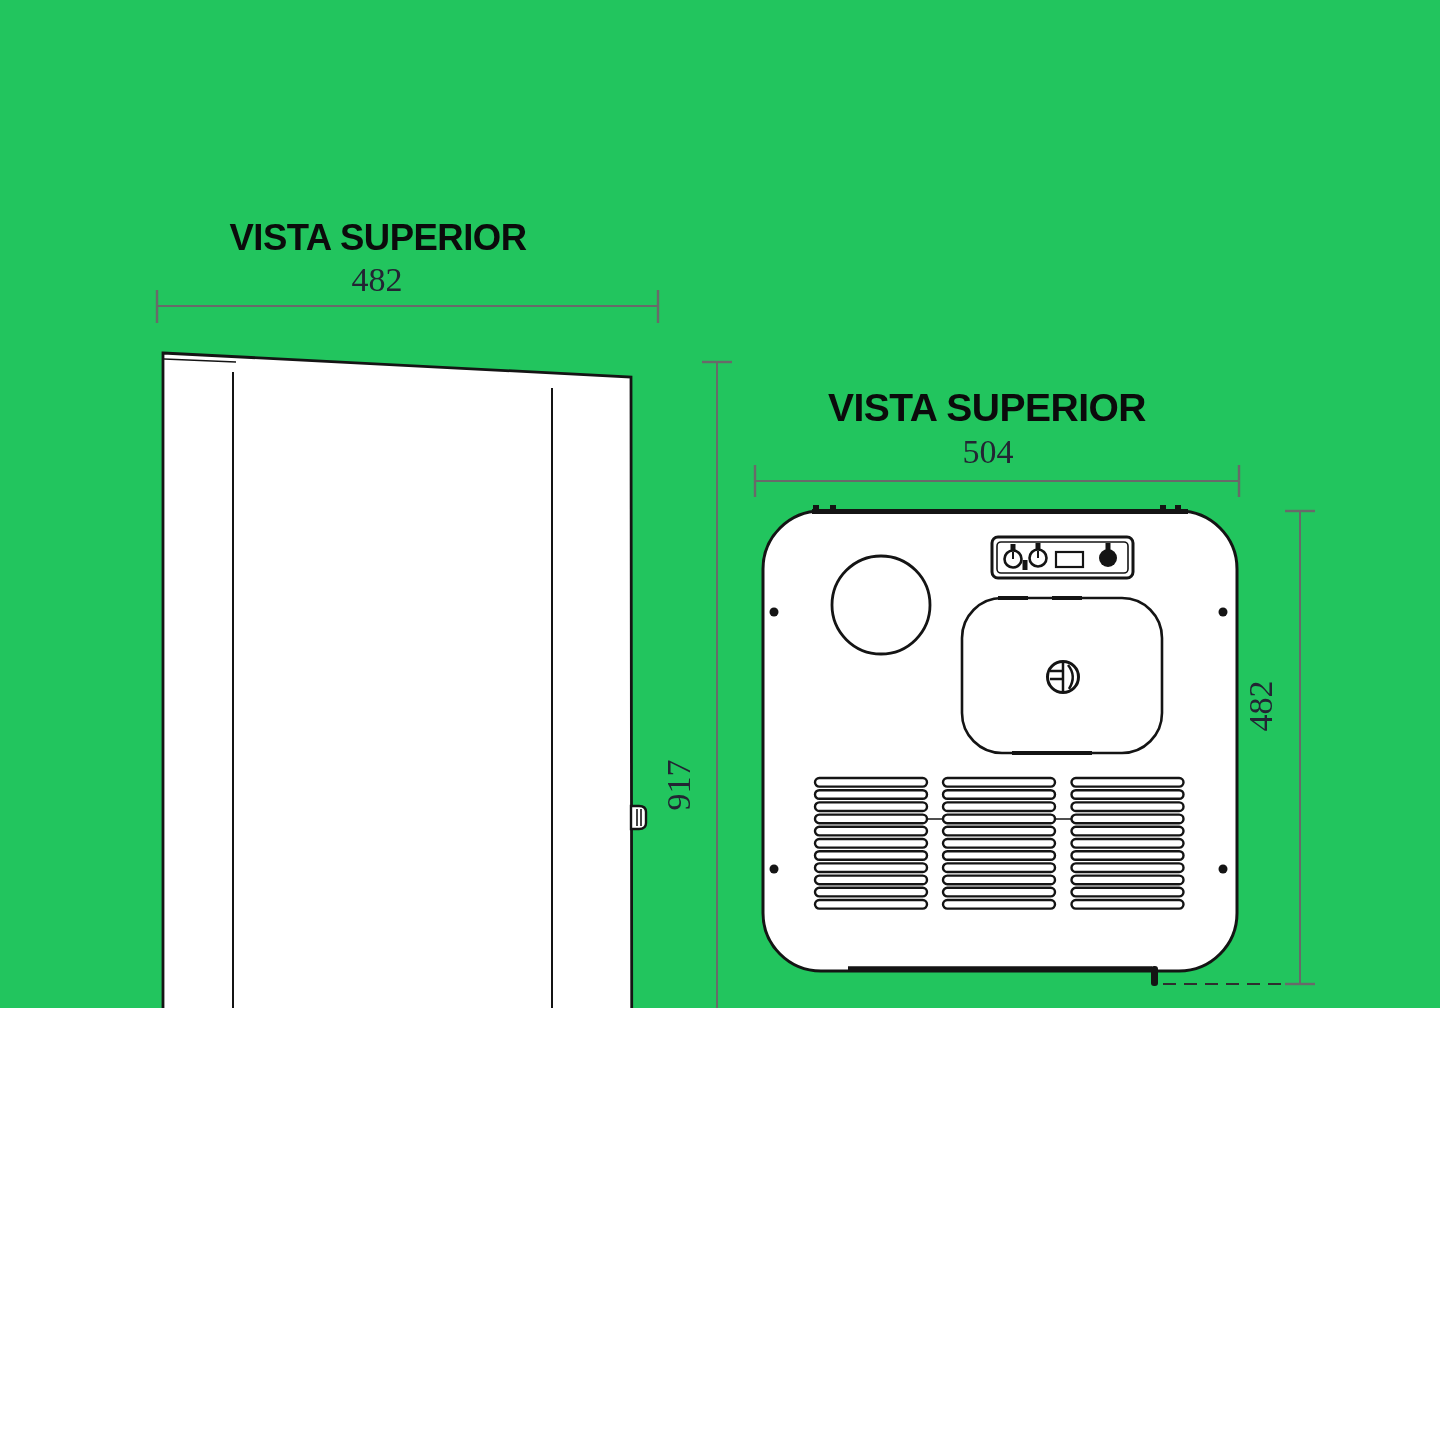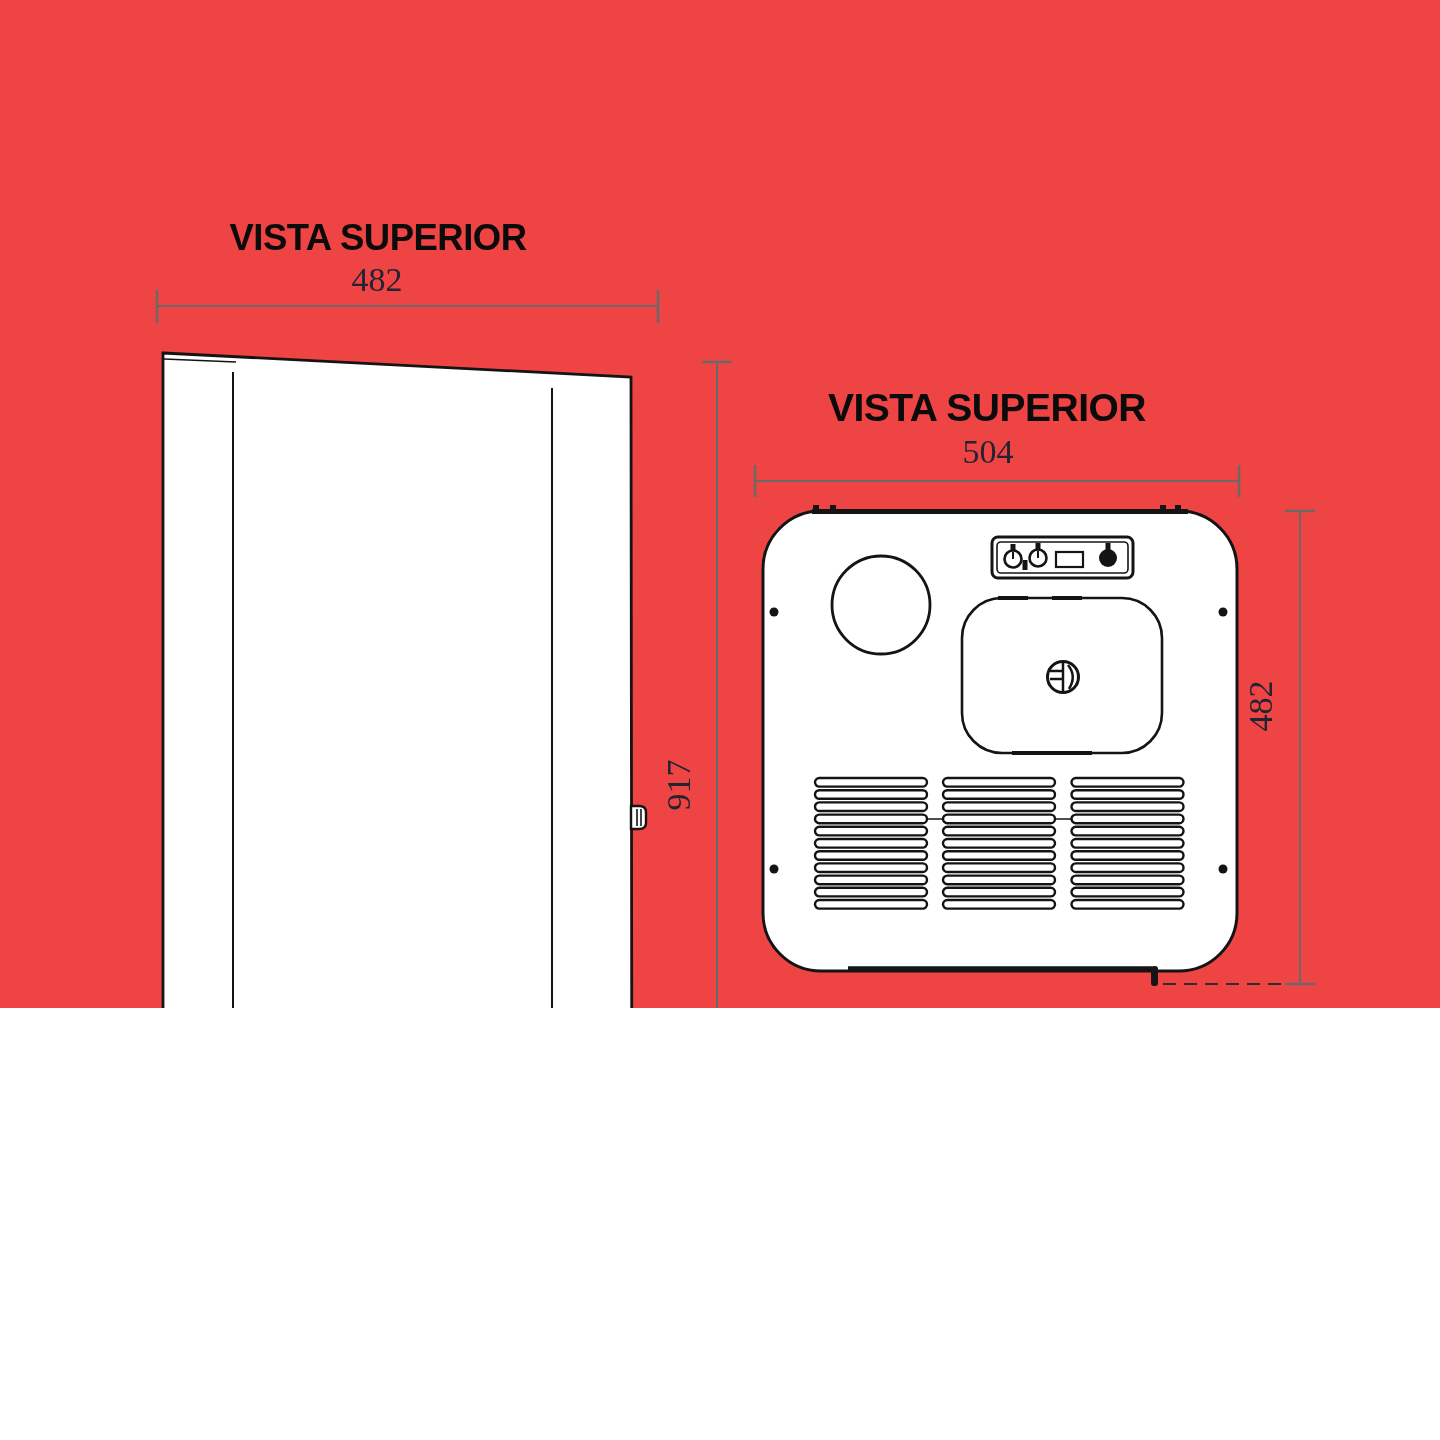--- a/index.html
+++ b/index.html
@@ -1,16 +1,16 @@
 <!DOCTYPE html>
 <html><head>
 <meta charset="utf-8">
 <style>
   html,body{margin:0;padding:0;background:#ffffff;}
-  .stage{position:relative;width:1440px;height:1008px;background:#ef4444;overflow:hidden;}
+  .stage{position:relative;width:1440px;height:1008px;background:#22c55e;overflow:hidden;}
   svg{display:block;}
   .title-text{
     font-family:"Liberation Sans",sans-serif;
     font-weight:700;
     fill:#0b0b0b;
     letter-spacing:-0.5px;
   }
   .dim-num{
     font-family:"Liberation Serif",serif;
     fill:#232433;

